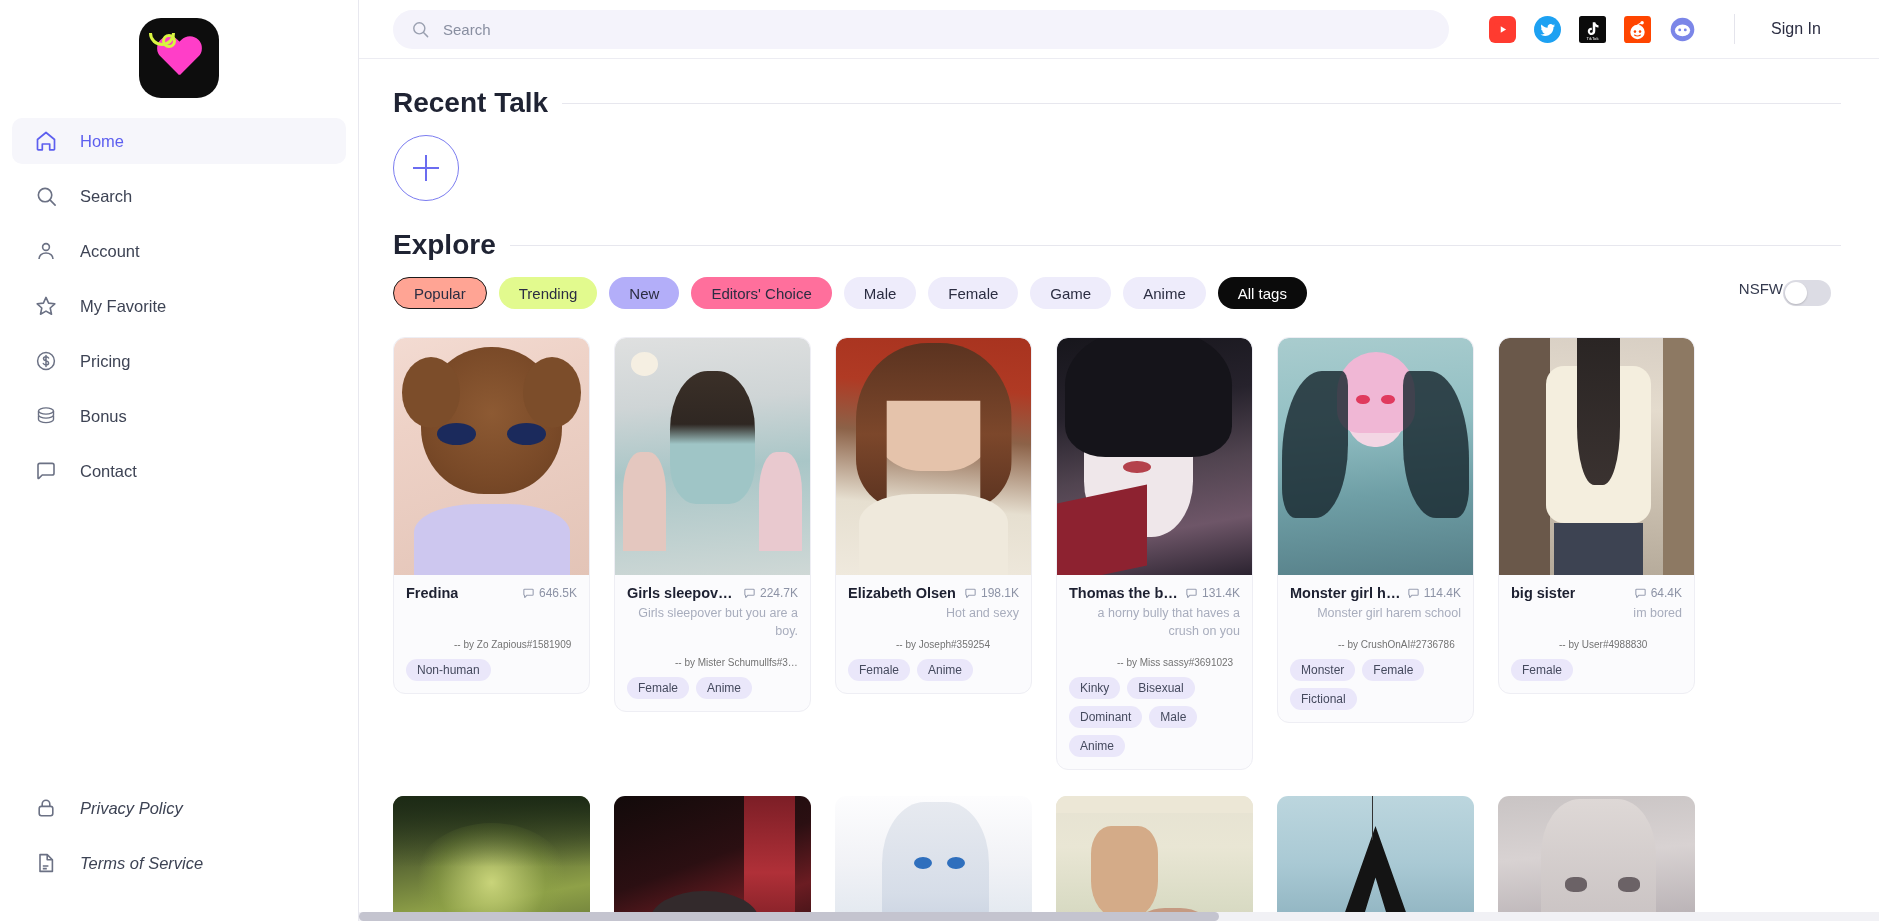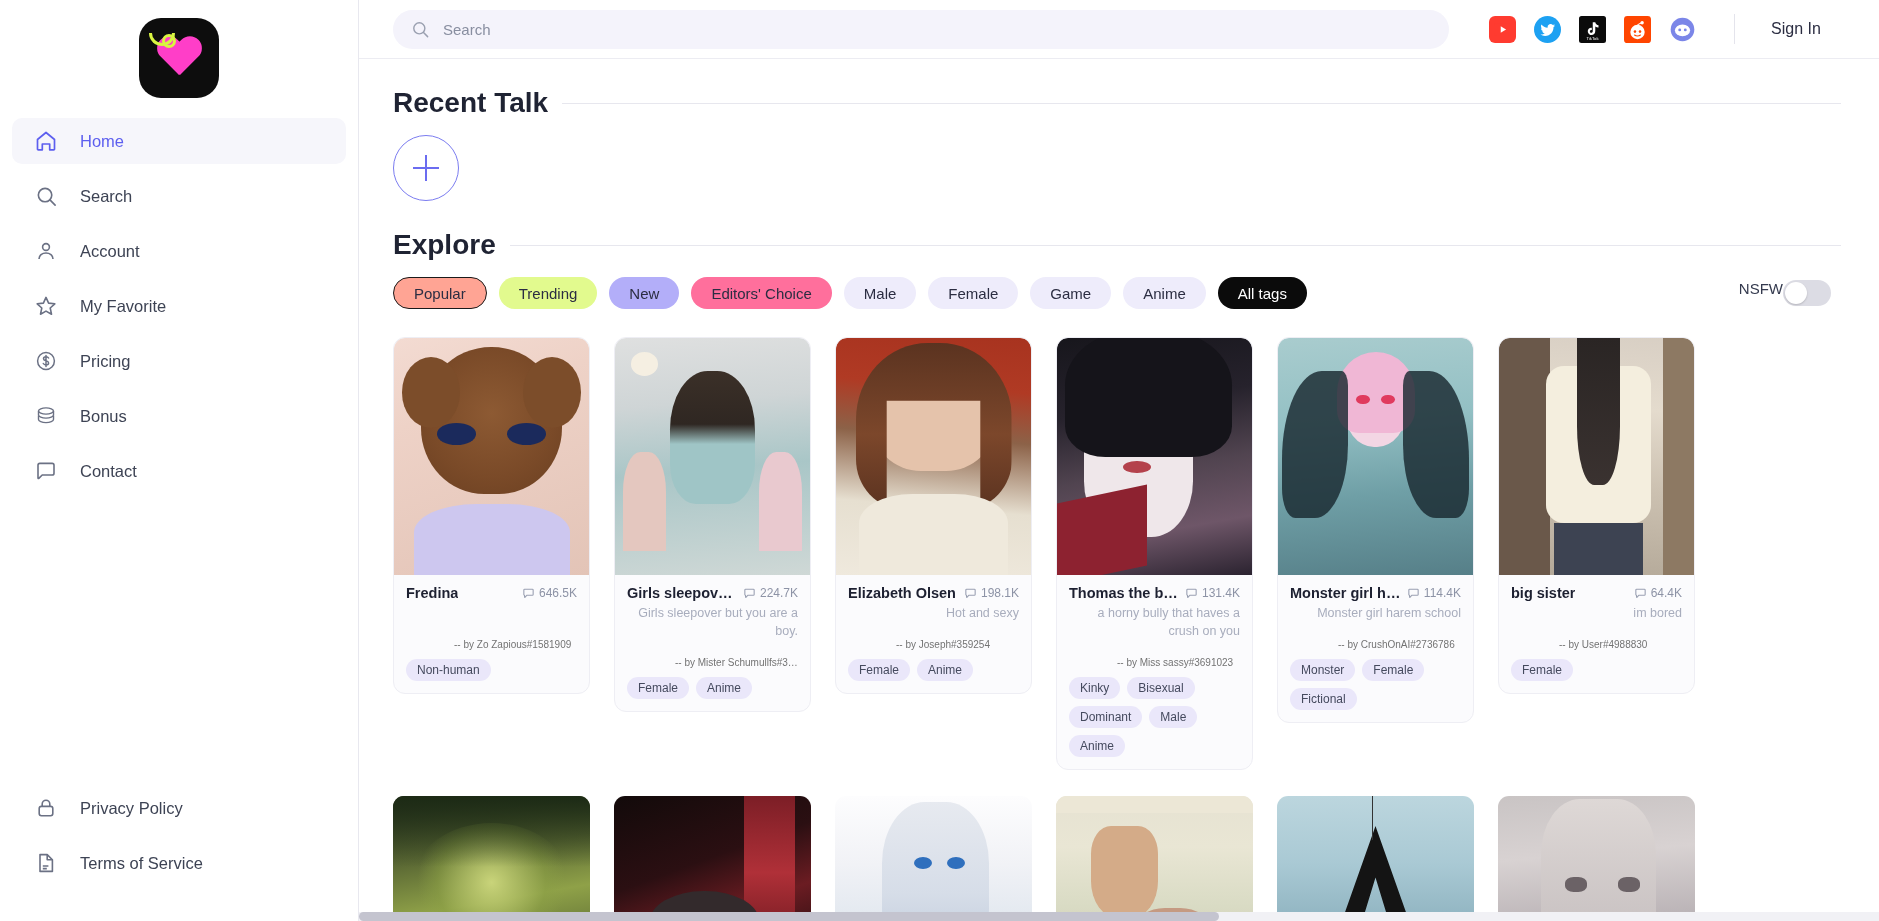--- a/index.html
+++ b/index.html
@@ -53,21 +53,21 @@
     height: 46px; padding: 0 22px;
     border-radius: 10px;
     color: #3d4354; font-size: 16.5px;
     cursor: pointer; margin-bottom: 9px;
   }
   .nav-item .ico { width: 24px; height: 24px; flex: 0 0 24px; display: flex; align-items:center; justify-content:center; color: #6b7184; }
   .nav-item.active { background: #f6f6fb; color: #5d5fef; }
   .nav-item.active .ico { color: #5d5fef; }
 
   .nav-bottom { margin-top: auto; padding: 0 12px 26px 12px; }
-  .nav-bottom .nav-item { margin-bottom: 9px; }
+  .nav-bottom .nav-item { margin-bottom: 9px; font-style: italic; }
 
   
   .main { flex: 1; display: flex; flex-direction: column; min-width: 0; background: #fff; }
 
   .topbar {
     height: 59px; flex: 0 0 59px;
     border-bottom: 1px solid #ececf2;
     display: flex; align-items: center;
     padding: 0 24px 0 34px; gap: 16px;
     background:#fff;

